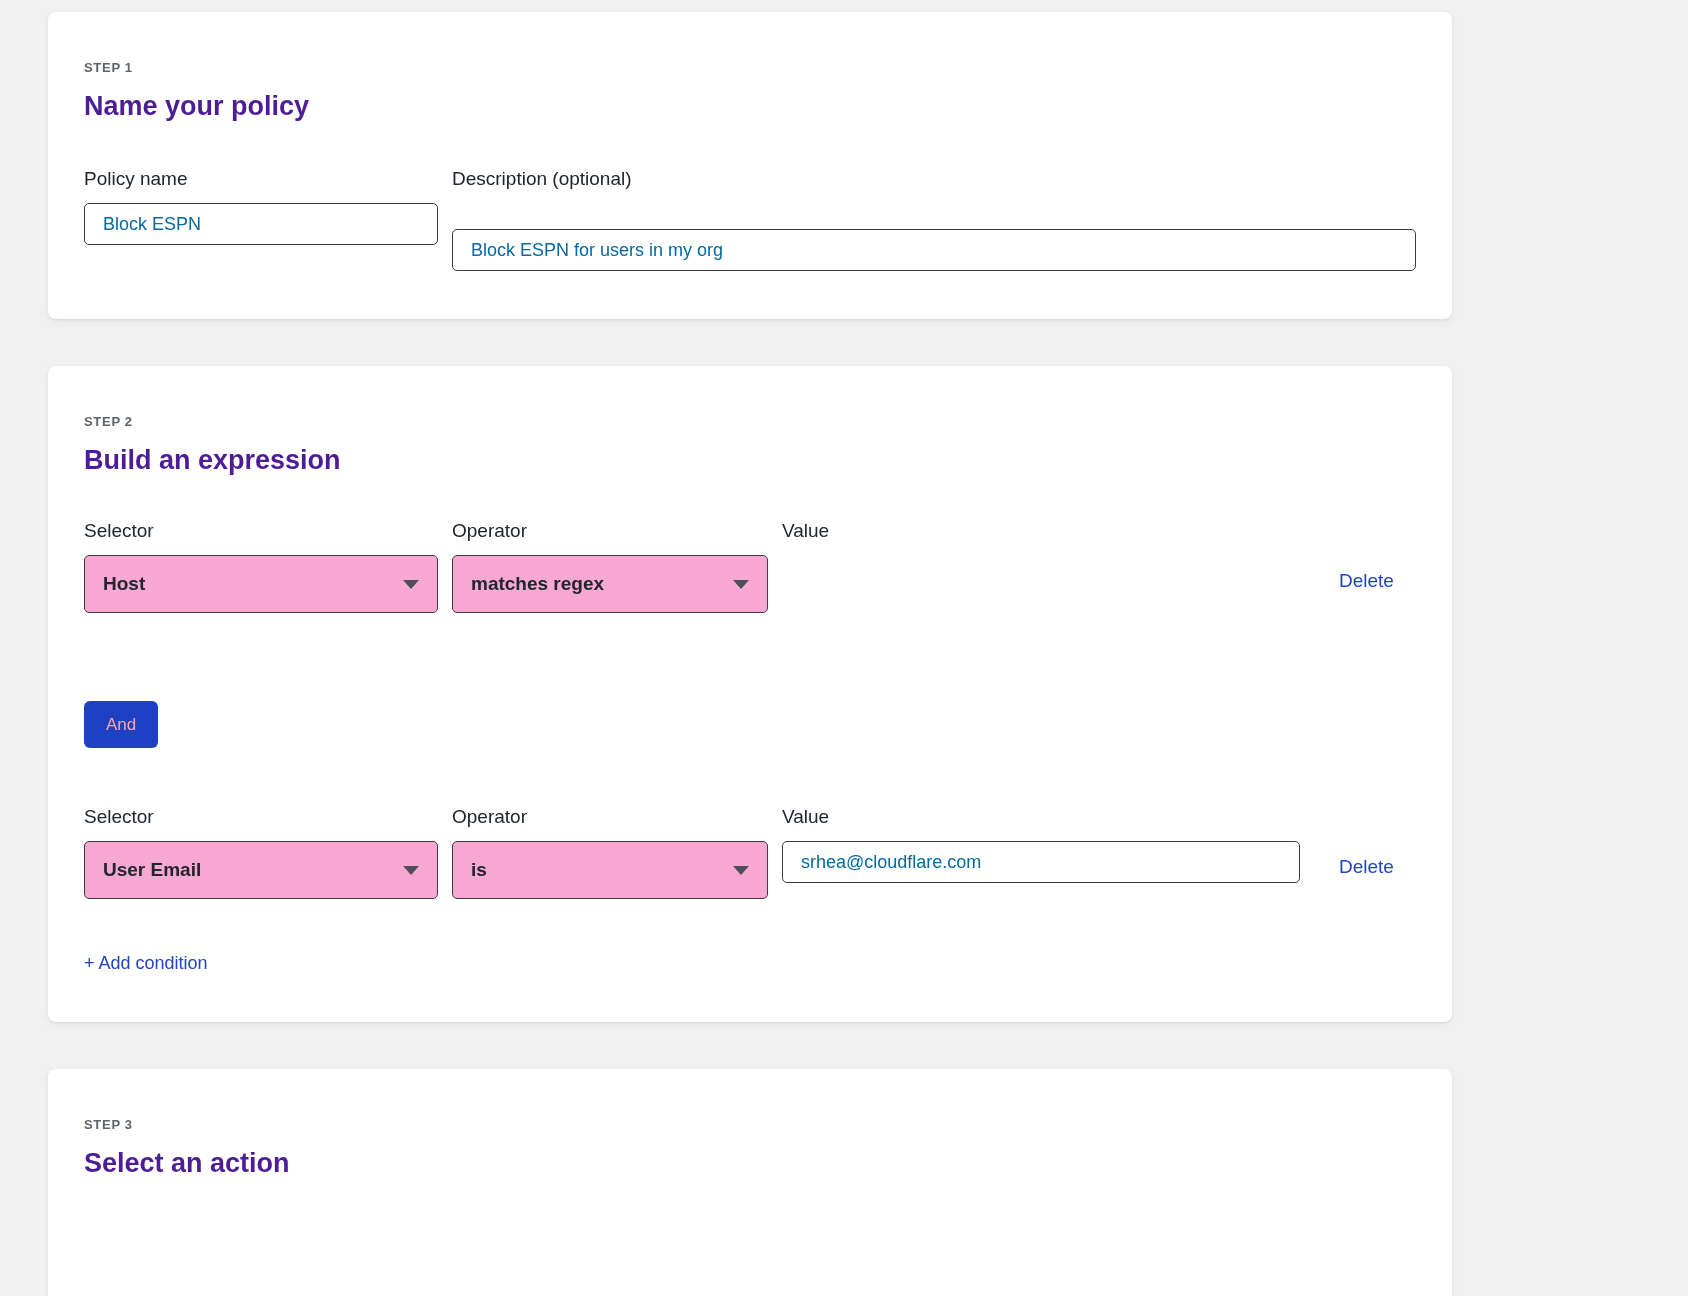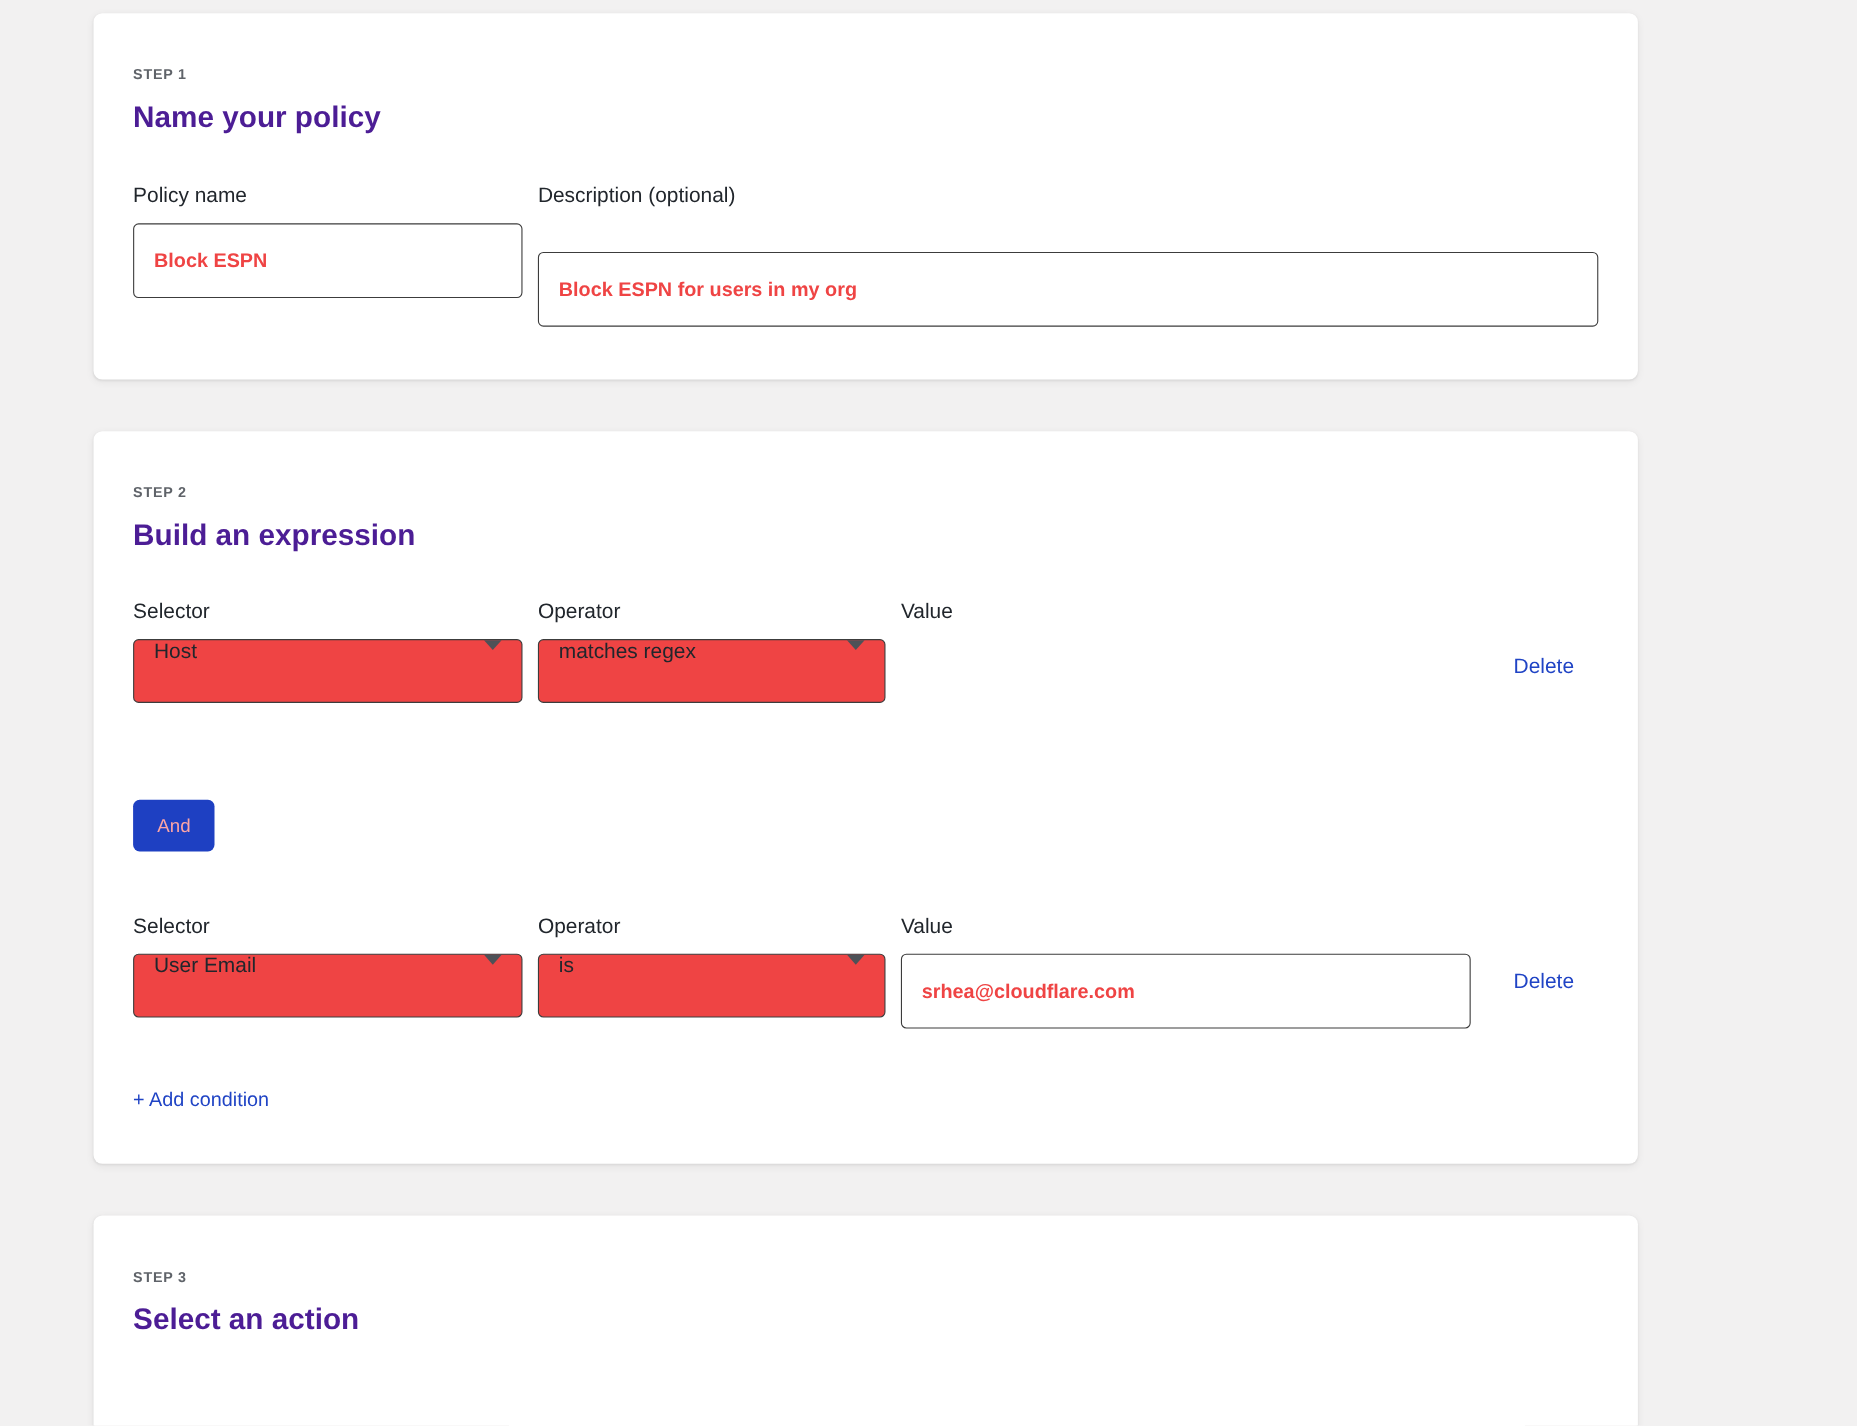--- a/index.html
+++ b/index.html
@@ -9,21 +9,21 @@
     font-family: "Liberation Sans", sans-serif;
     overflow: hidden;
     color: #21262c;
   }
   .page { padding-top: 12px; }
   .card {
     background: #ffffff;
     border-radius: 8px;
     box-shadow: 0 1px 2px rgba(0,0,0,0.07), 0 2px 8px rgba(0,0,0,0.06);
     width: 1404px;
-    margin-left: 85px;
+    margin-left: 48px;
     padding: 48px 36px 48px 36px;
   }
   .card + .card { margin-top: 47px; }
   .step-label {
     font-size: 13px;
     font-weight: bold;
     letter-spacing: 0.7px;
     color: #5f6369;
   }
   .card-title {
@@ -44,43 +44,43 @@
   .col-desc { flex: 1; gap: 26px; }
   .col-selector { width: 354px; }
   .col-operator { width: 316px; }
   .col-value { width: 518px; }
   .field-label {
     font-size: 19px;
     color: #21262c;
     margin-bottom: 13px;
   }
   .text-input {
-    height: 68px;
+    height: 42px;
     width: 100%;
     border: 1px solid #3c3c3c;
     border-radius: 5px;
     background: #ffffff;
     font-family: inherit;
     font-size: 18px;
-    color: #ef4444;
+    color: #0369a1;
     padding: 0 18px;
     outline: none;
-    font-weight: bold;
   }
   .dropdown {
     height: 58px;
     width: 100%;
     border: 1px solid #3c3c3c;
     border-radius: 5px;
-    background: #ef4444;
+    background: #f9a8d4;
     display: flex;
-    align-items: flex-start;
+    align-items: center;
     justify-content: space-between;
     padding: 0 18px 0 18px;
     cursor: pointer;
+    font-weight: bold;
   }
   .dropdown-value { font-size: 19px; color: #21262c; }
   .caret {
     width: 0;
     height: 0;
     border-left: 8px solid transparent;
     border-right: 8px solid transparent;
     border-top: 9px solid #4d5157;
     margin-left: 12px;
     flex: 0 0 auto;

